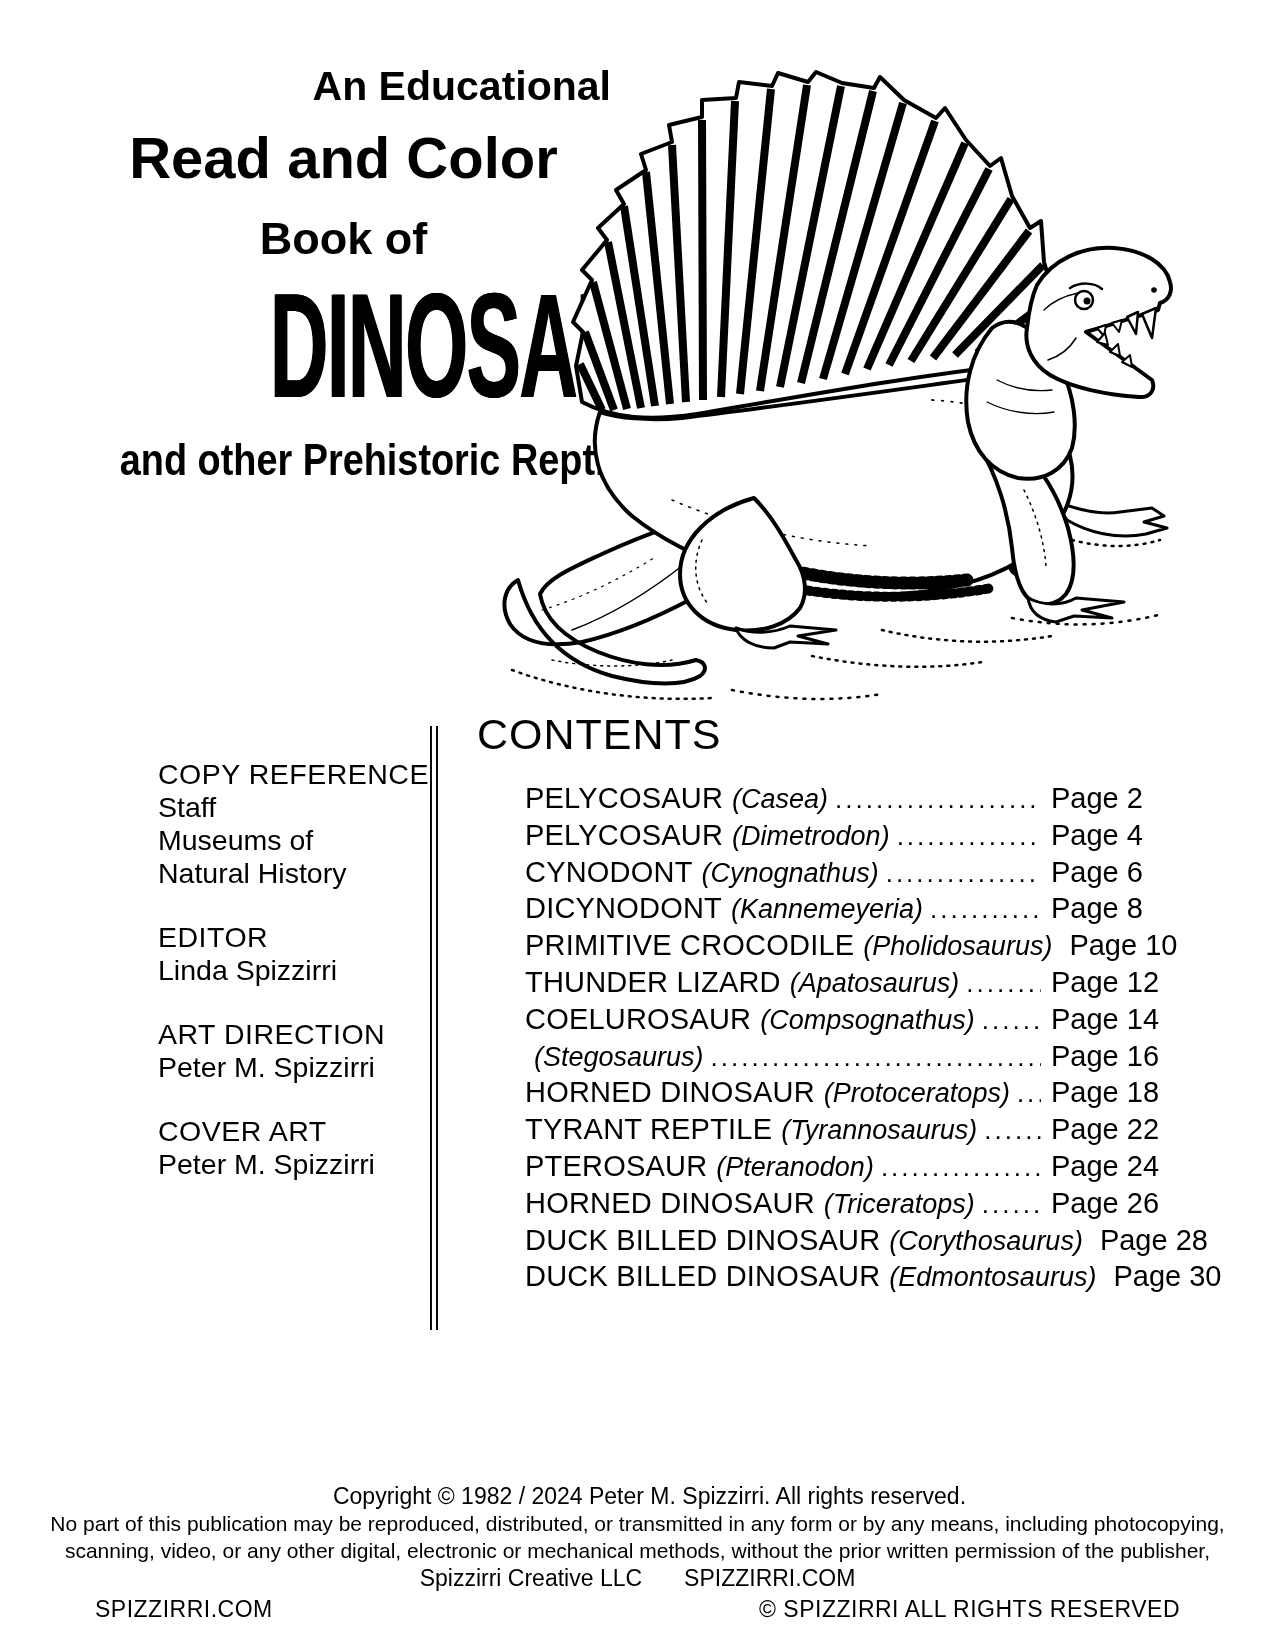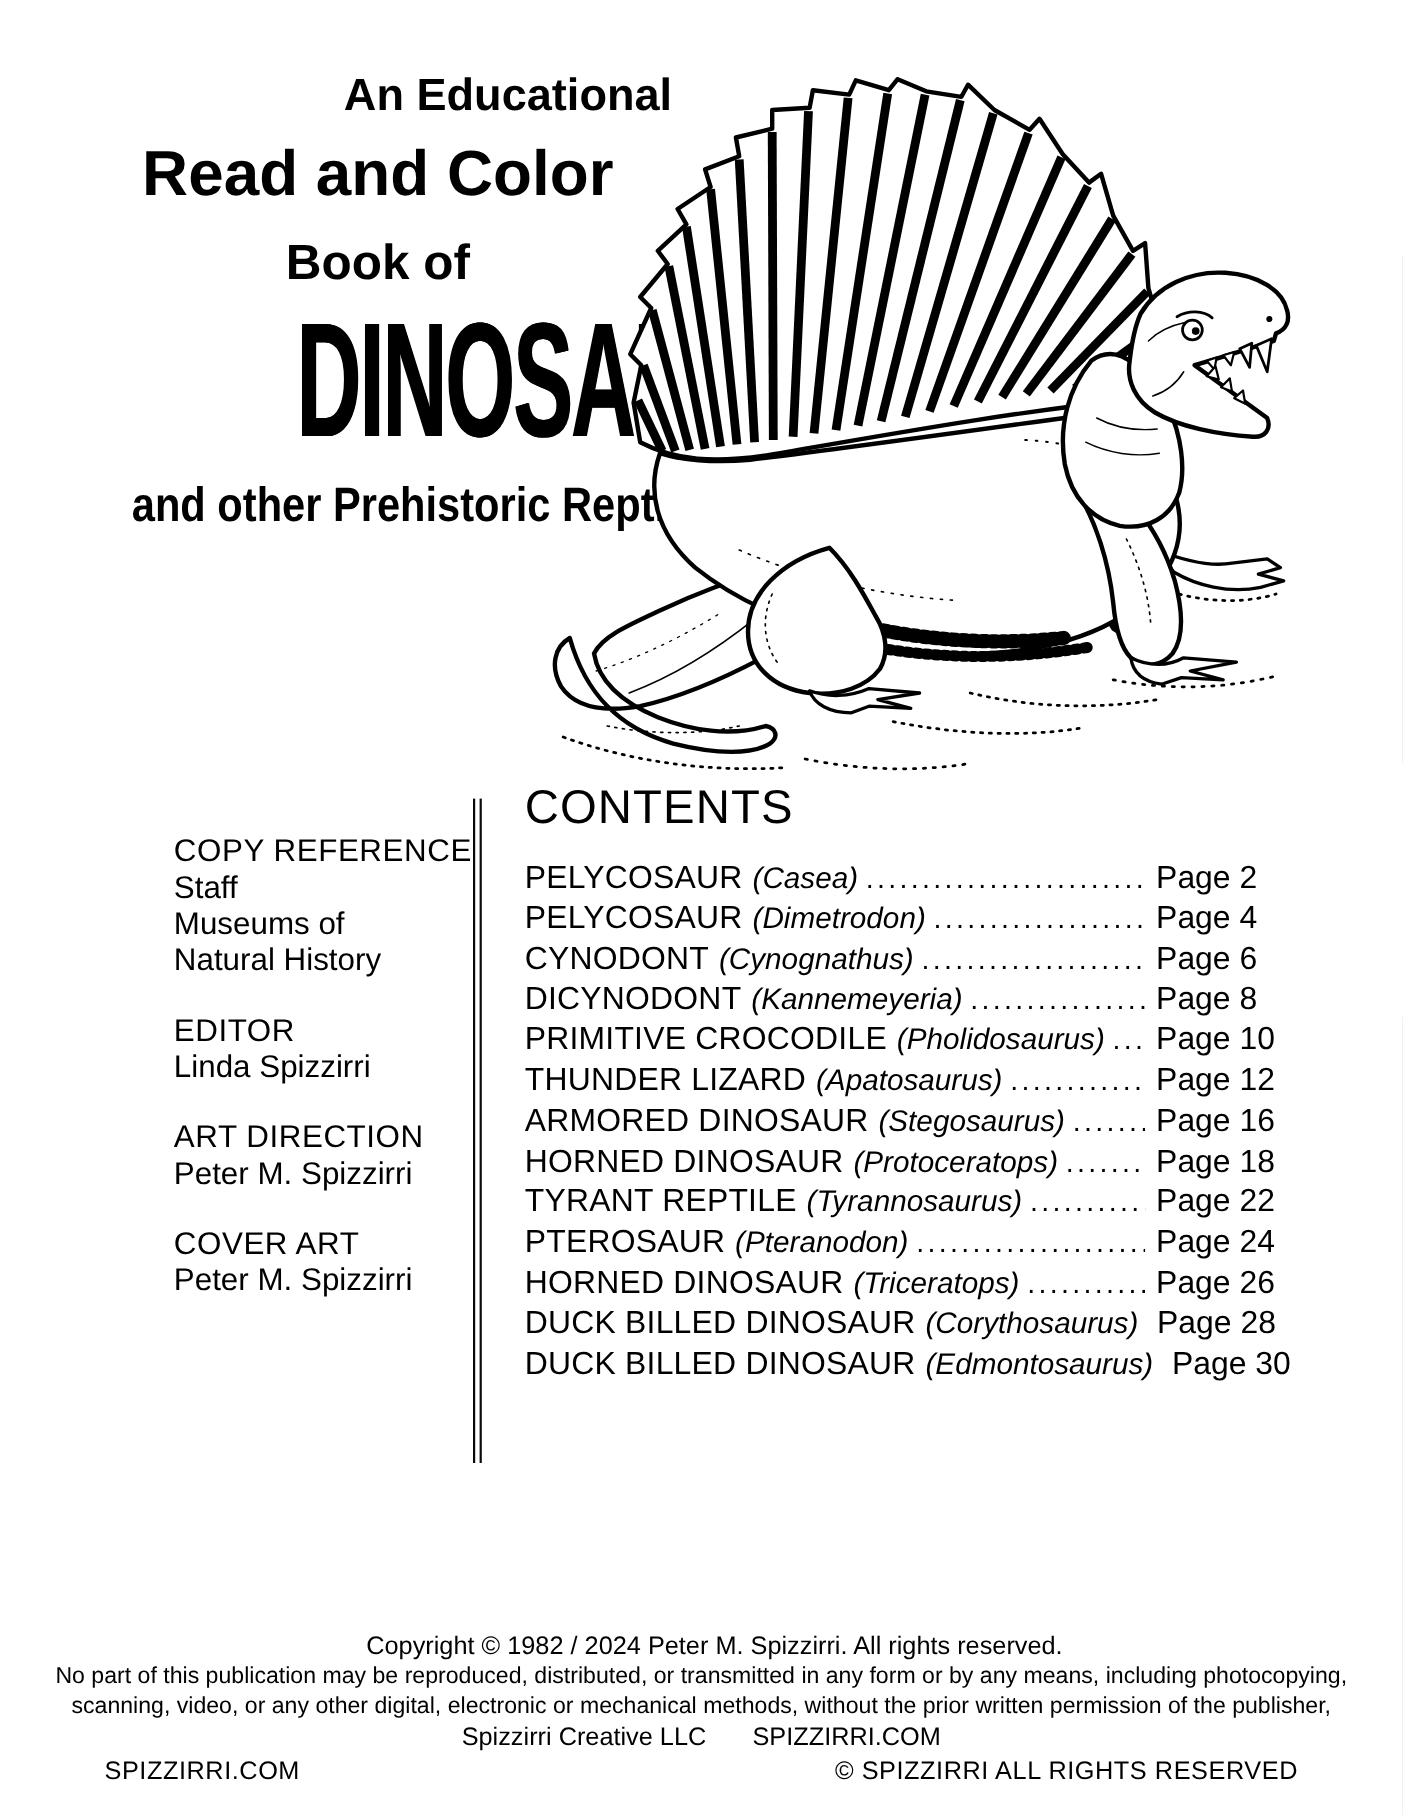--- a/index.html
+++ b/index.html
@@ -25,21 +25,21 @@
   .credits{position:absolute;left:158px;top:758px;width:300px;font-size:28.5px;line-height:33px;}
   .credit-group{margin-bottom:31px;}
   .credit-role{letter-spacing:0.5px;}
   
   .separator{position:absolute;left:430px;top:726px;height:604px;width:4px;
              border-left:2.5px solid #0a0a0a;border-right:2.5px solid #0a0a0a;}
   
   .contents{position:absolute;left:477px;top:710px;width:696px;}
   .toc-heading{font-size:43px;font-weight:400;letter-spacing:1px;line-height:48px;}
   .toc-list{margin-top:24px;}
-  .toc-row{display:flex;align-items:baseline;height:36.8px;}
+  .toc-row{display:flex;align-items:baseline;height:36.8px;margin-left:48px;}
   .toc-name{font-size:29px;letter-spacing:0.2px;white-space:nowrap;}
   .toc-genus{font-size:27px;font-style:italic;margin-left:9px;white-space:nowrap;}
   .toc-leader{flex:1 1 auto;overflow:hidden;white-space:nowrap;margin:0 10px 0 7px;
               font-size:26px;letter-spacing:3px;}
   .toc-leader::after{content:"..................................................................................";}
   .toc-page{flex:0 0 122px;font-size:29px;white-space:nowrap;}
   
   .footer-center{position:absolute;left:0;top:1482px;width:1275px;text-align:center;}
   .fc1{font-size:23px;line-height:28px;padding-left:24px;}
   .fc2,.fc3{font-size:21px;line-height:27px;}
@@ -231,21 +231,26 @@
           <span class="toc-leader"></span>
           <span class="toc-page">Page 10</span>
       </div>
       <div class="toc-row">
         <span class="toc-name">THUNDER LIZARD</span>
           <span class="toc-genus">(Apatosaurus)</span>
           <span class="toc-leader"></span>
           <span class="toc-page">Page 12</span>
       </div>
       <div class="toc-row">
-        <span class="toc-name">ARMORED DINOSAUR</span>
+        <span class="toc-name">COELUROSAUR</span>
+          <span class="toc-genus">(Compsognathus)</span>
+          <span class="toc-leader"></span>
+          <span class="toc-page">Page 14</span>
+      </div>
+      <div class="toc-row">
           <span class="toc-genus">(Stegosaurus)</span>
           <span class="toc-leader"></span>
           <span class="toc-page">Page 16</span>
       </div>
       <div class="toc-row">
         <span class="toc-name">HORNED DINOSAUR</span>
           <span class="toc-genus">(Protoceratops)</span>
           <span class="toc-leader"></span>
           <span class="toc-page">Page 18</span>
       </div>

